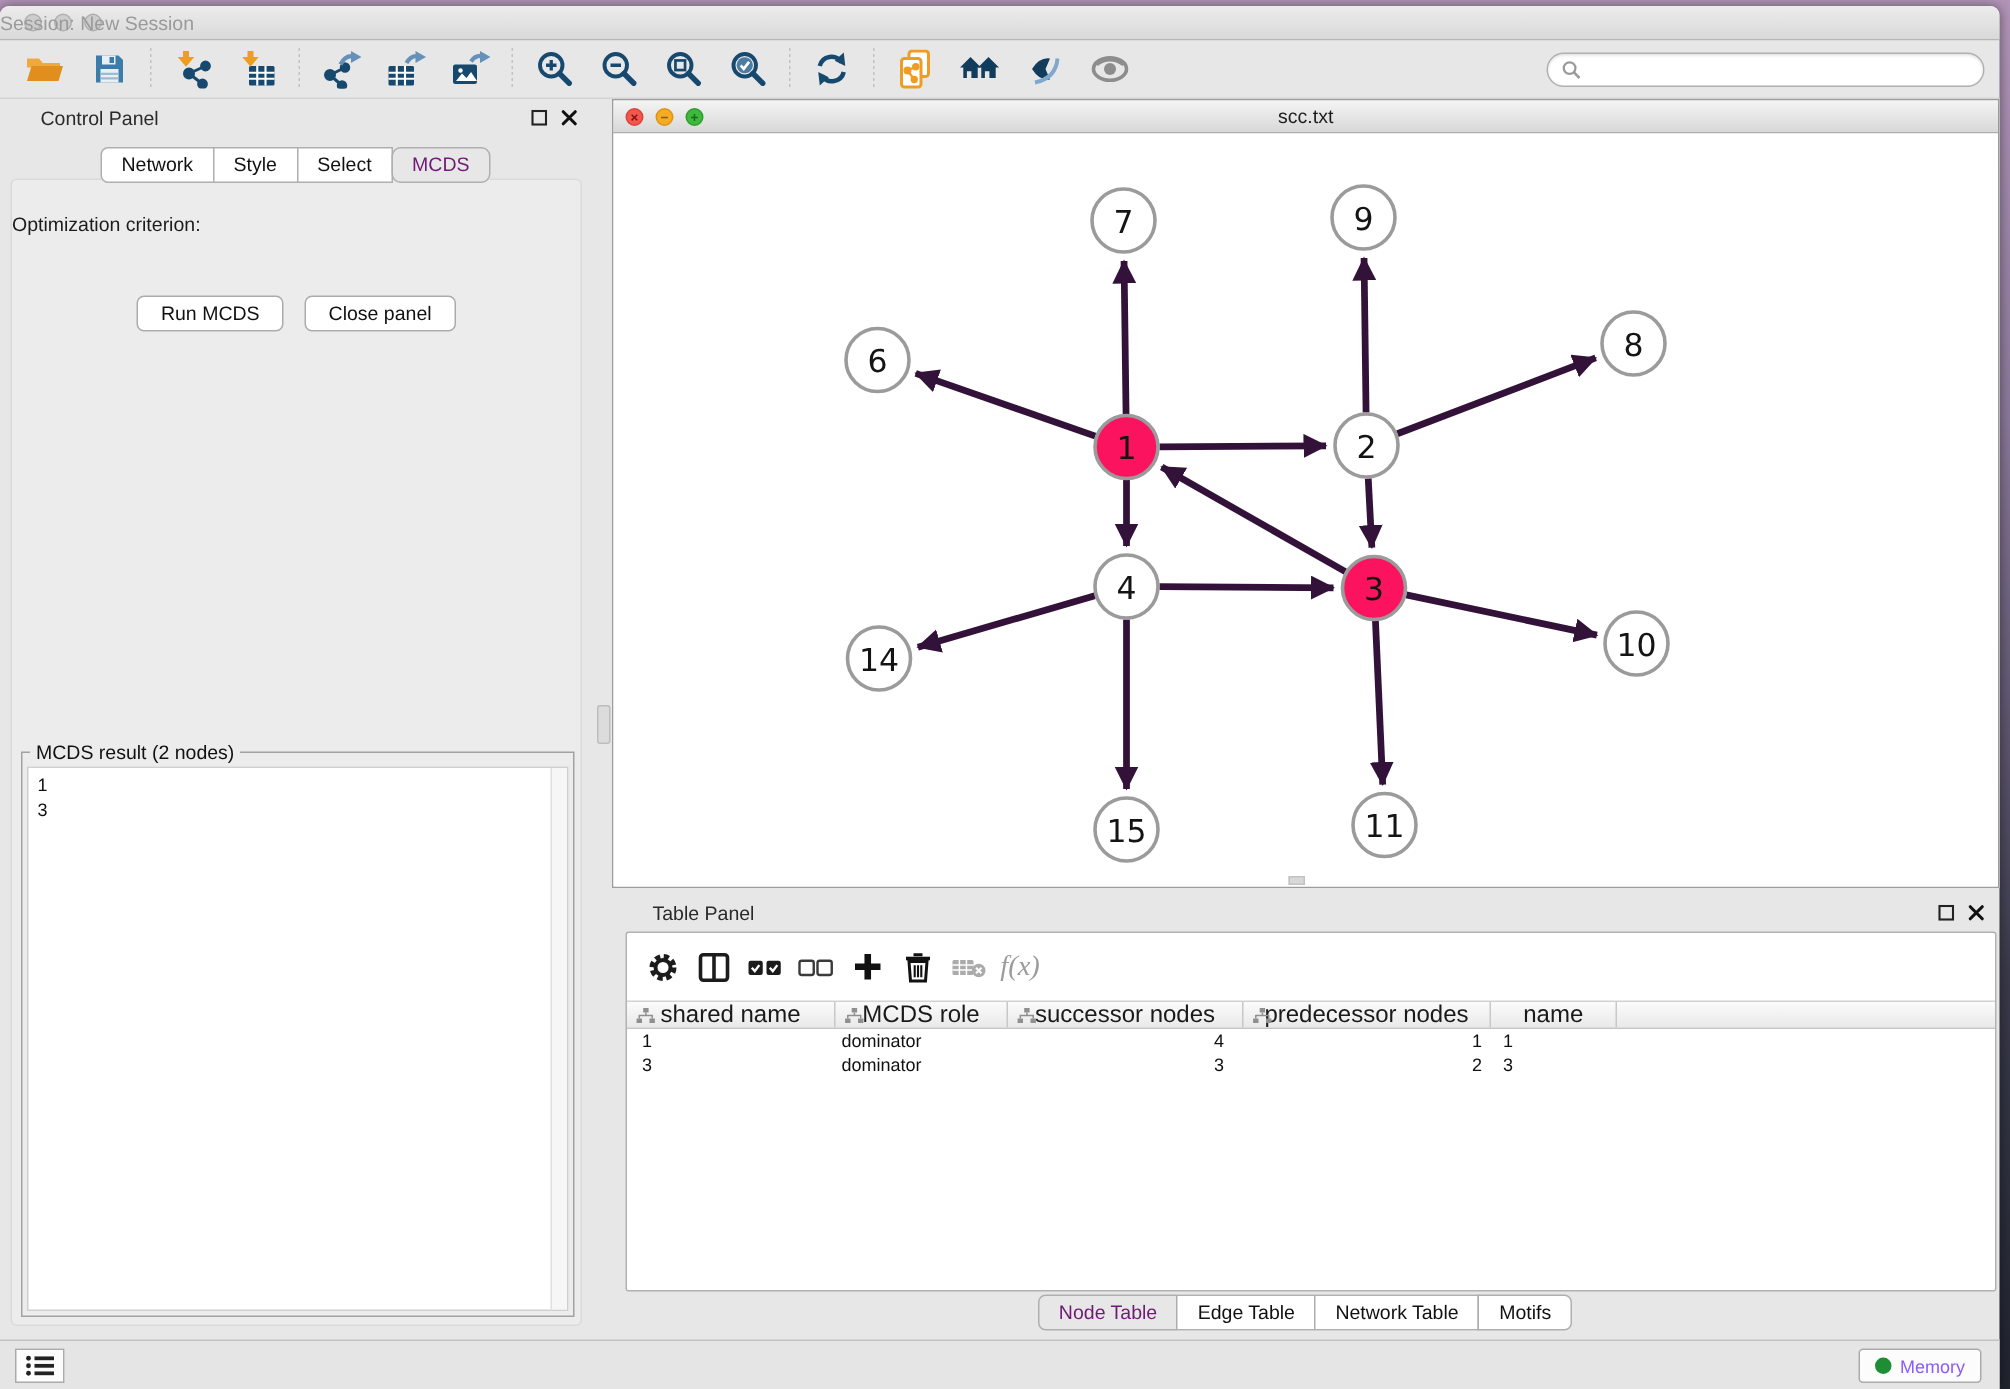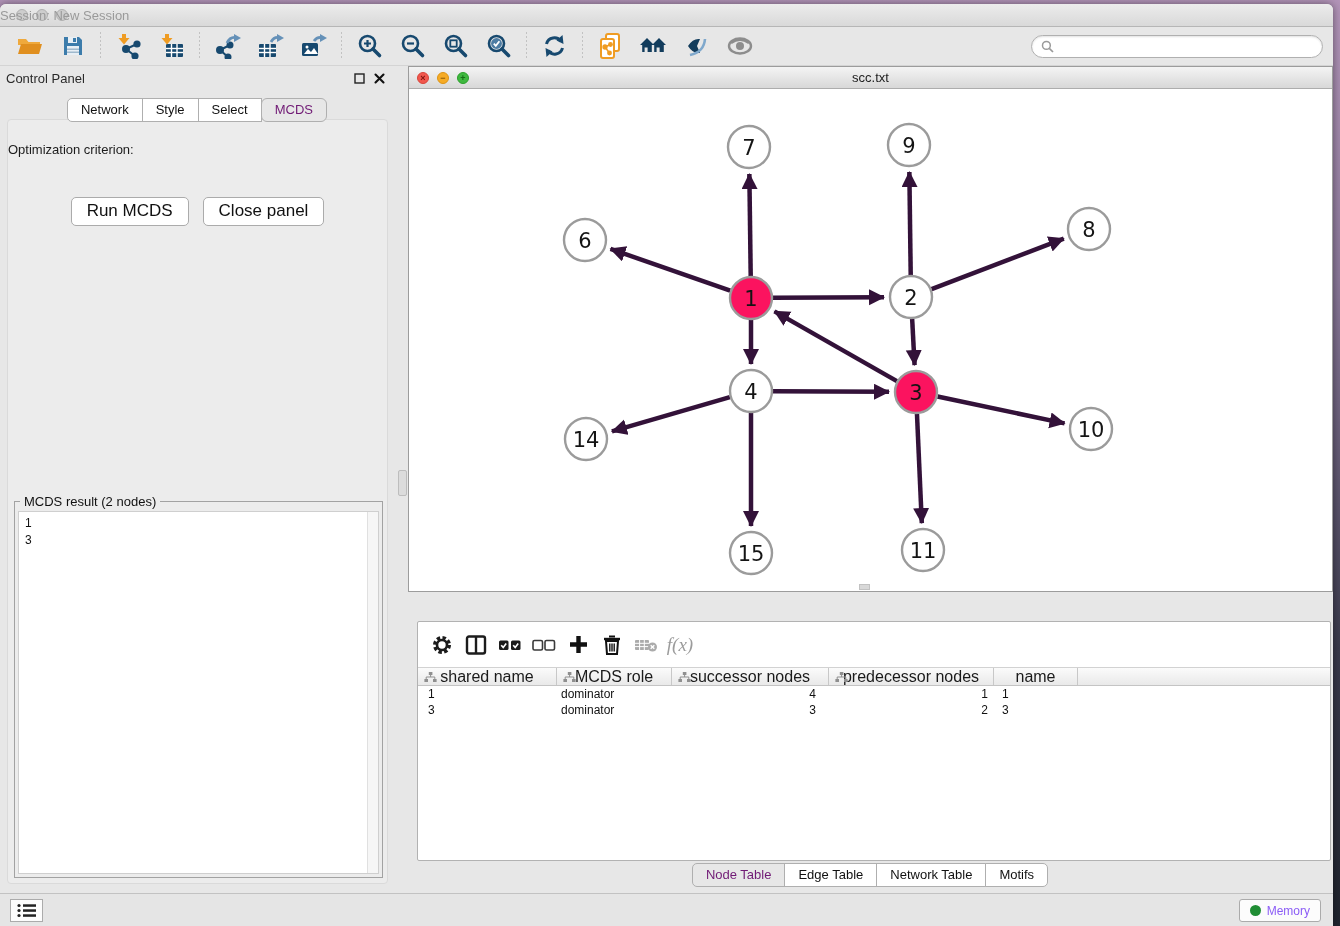--- a/index.html
+++ b/index.html
@@ -31,37 +31,37 @@
   .search { position:absolute; right:10px; top:8px; width:292px; height:23px;
             border:1px solid #b0b0b0; border-radius:12px; background:#fff;
             display:flex; align-items:center; padding:0 9px; gap:6px;
             box-shadow:inset 0 1px 2px rgba(0,0,0,.12); }
   .search input { border:none; outline:none; flex:1; font-size:13px; background:transparent;
                   font-family:"Liberation Sans",sans-serif; }
 
   
   .cp { position:absolute; left:0; top:62px; width:395px; height:827px; }
   .panel-head { position:relative; height:26px; font-size:13px; color:#2a2a2a;
-                line-height:26px; padding-left:6px; }
+                line-height:26px; padding-left:27px; }
   .wbtns { position:absolute; right:10px; top:7px; display:flex; gap:9px; align-items:center; }
   .cp-tabs { position:absolute; top:32px; left:0; right:0; display:flex; justify-content:center; z-index:2; }
   .seg { font-size:13px; padding:3px 13px 4px; background:#fff; border:1px solid #afafaf;
          margin-left:-1px; color:#111; }
   .seg.first { border-radius:5px 0 0 5px; }
   .seg.sel { background:#e7e7e7; color:#701a75; border-radius:6px; }
   .cp-inner { position:absolute; left:7px; right:7px; top:53px; bottom:9px;
               background:#ececec; border:1px solid #dadada; border-radius:4px; }
   .opt-label { position:absolute; top:22px; left:0; right:0; text-align:left;
                font-size:13px; color:#1c1c1c; }
   .dd { position:absolute; left:37px; top:44px; width:309px; height:23px; background:#fff;
         border:1px solid #ababab; border-radius:5px; font-size:13px; color:#111;
         display:flex; align-items:center; padding:0 10px; }
   .dd .chev { position:absolute; right:7px; top:4px; }
   .btn-row { position:absolute; top:77px; left:0; right:0; display:flex; justify-content:center; gap:14px; }
-  .pbtn { background:#fff; border:1px solid #ababab; border-radius:5px; font-size:17px;
+  .pbtn { background:#fff; border:1px solid #ababab; border-radius:5px; font-size:13px;
           padding:3px 15px 4px; color:#111; }
   .result { position:absolute; left:6px; width:369px; top:381px; height:377px;
             border:1px solid #a2a2a2; background:#ececec; }
   .result-legend { position:absolute; top:-8px; left:5px; background:#ececec; padding:0 4px;
                    font-size:13px; color:#111; }
   .result-body { position:absolute; left:3px; right:3px; top:9px; bottom:3px; background:#fff;
                  border:1px solid #cfcfcf; font-size:12px; color:#111;
                  padding:3px 0 0 6px; line-height:17px; }
   .result-scroll { position:absolute; right:0; top:0; bottom:0; width:11px;
                    background:#f6f6f6; border-left:1px solid #e0e0e0; }
@@ -406,20 +406,31 @@
           <g>
             <circle cx="514" cy="461" r="21" fill="#ffffff" stroke="#9b9b9b" stroke-width="2.4"></circle>
             <text x="514" y="462" text-anchor="middle" dominant-baseline="central" font-size="21" fill="#141414" font-family="&quot;DejaVu Sans&quot;, sans-serif">11</text>
           </g>
         </svg>
       <div class="hstub"></div>
     </div>
   </div>
 
   <div class="tp">
+    <div class="panel-head">
+      <span>Table Panel</span>
+      <span class="wbtns">
+        <svg width="11" height="11" viewBox="0 0 11 11">
+          <rect x="1" y="1" width="9" height="9" fill="none" stroke="#222" stroke-width="1.4"></rect>
+          </svg>
+        <svg width="11" height="11" viewBox="0 0 11 11">
+          <path d="M1.5 1.5 L9.5 9.5 M9.5 1.5 L1.5 9.5" stroke="#111" stroke-width="2.1" stroke-linecap="round"></path>
+          </svg>
+      </span>
+    </div>
     <div class="tp-body">
       <div class="tp-toolbar">
         <span class="tp-ic">
           <svg width="22" height="22" viewBox="0 0 22 22">
             <circle cx="11" cy="11" r="7.2" fill="none" stroke="#1c1c1c" stroke-width="3.6" stroke-dasharray="3.4 2.3"></circle>
             <circle cx="11" cy="11" r="5" fill="none" stroke="#1c1c1c" stroke-width="2.6"></circle>
             </svg>
         </span>
         <span class="tp-ic">
           <svg width="22" height="22" viewBox="0 0 22 22">

